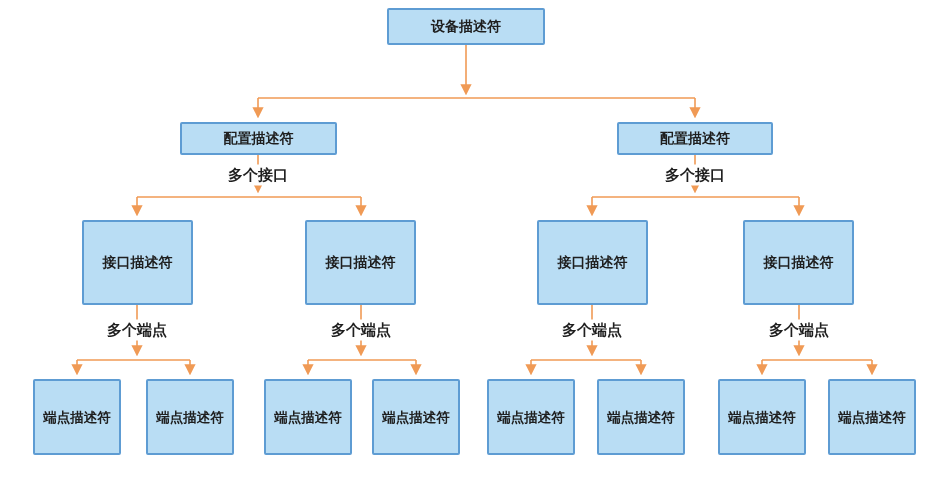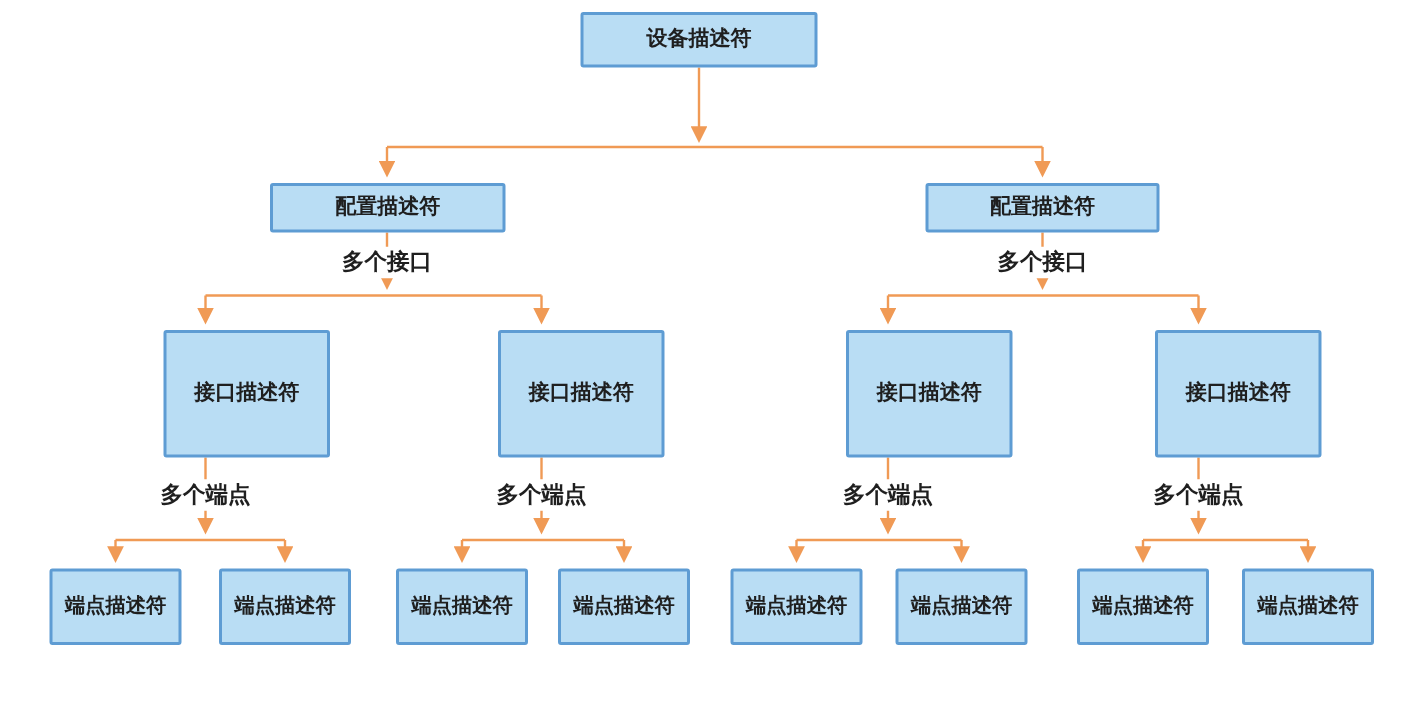--- a/index.html
+++ b/index.html
@@ -51,26 +51,26 @@
     padding: 1px 5px;
     color: var(--text);
     font-weight: bold;
     font-size: 15px;
     white-space: nowrap;
   }
   
   .n-device    { left: 387px; top:   8px; width: 158px; height: 37px; }
   .n-config-0  { left: 180px; top: 122px; width: 157px; height: 33px; }
   .n-config-1  { left: 617px; top: 122px; width: 156px; height: 33px; }
-  .n-iface     { top: 220px; width: 111px; height: 85px; margin-left: 27px; }
+  .n-iface     { top: 220px; width: 111px; height: 85px; }
   .n-iface-0   { left:  82px; }
   .n-iface-1   { left: 305px; }
   .n-iface-2   { left: 537px; }
   .n-iface-3   { left: 743px; }
-  .n-ep        { top: 379px; width: 88px; height: 51px; font-size: 13.5px; }
+  .n-ep        { top: 379px; width: 88px; height: 76px; font-size: 13.5px; }
   .n-ep-0 { left:  33px; }  .n-ep-1 { left: 146px; }
   .n-ep-2 { left: 264px; }  .n-ep-3 { left: 372px; }
   .n-ep-4 { left: 487px; }  .n-ep-5 { left: 597px; }
   .n-ep-6 { left: 718px; }  .n-ep-7 { left: 828px; }
   .el-iface-0 { left: 258px; top: 175px; }
   .el-iface-1 { left: 695px; top: 175px; }
   .el-ep-0 { left: 137px; top: 330px; }
   .el-ep-1 { left: 361px; top: 330px; }
   .el-ep-2 { left: 592px; top: 330px; }
   .el-ep-3 { left: 799px; top: 330px; }

